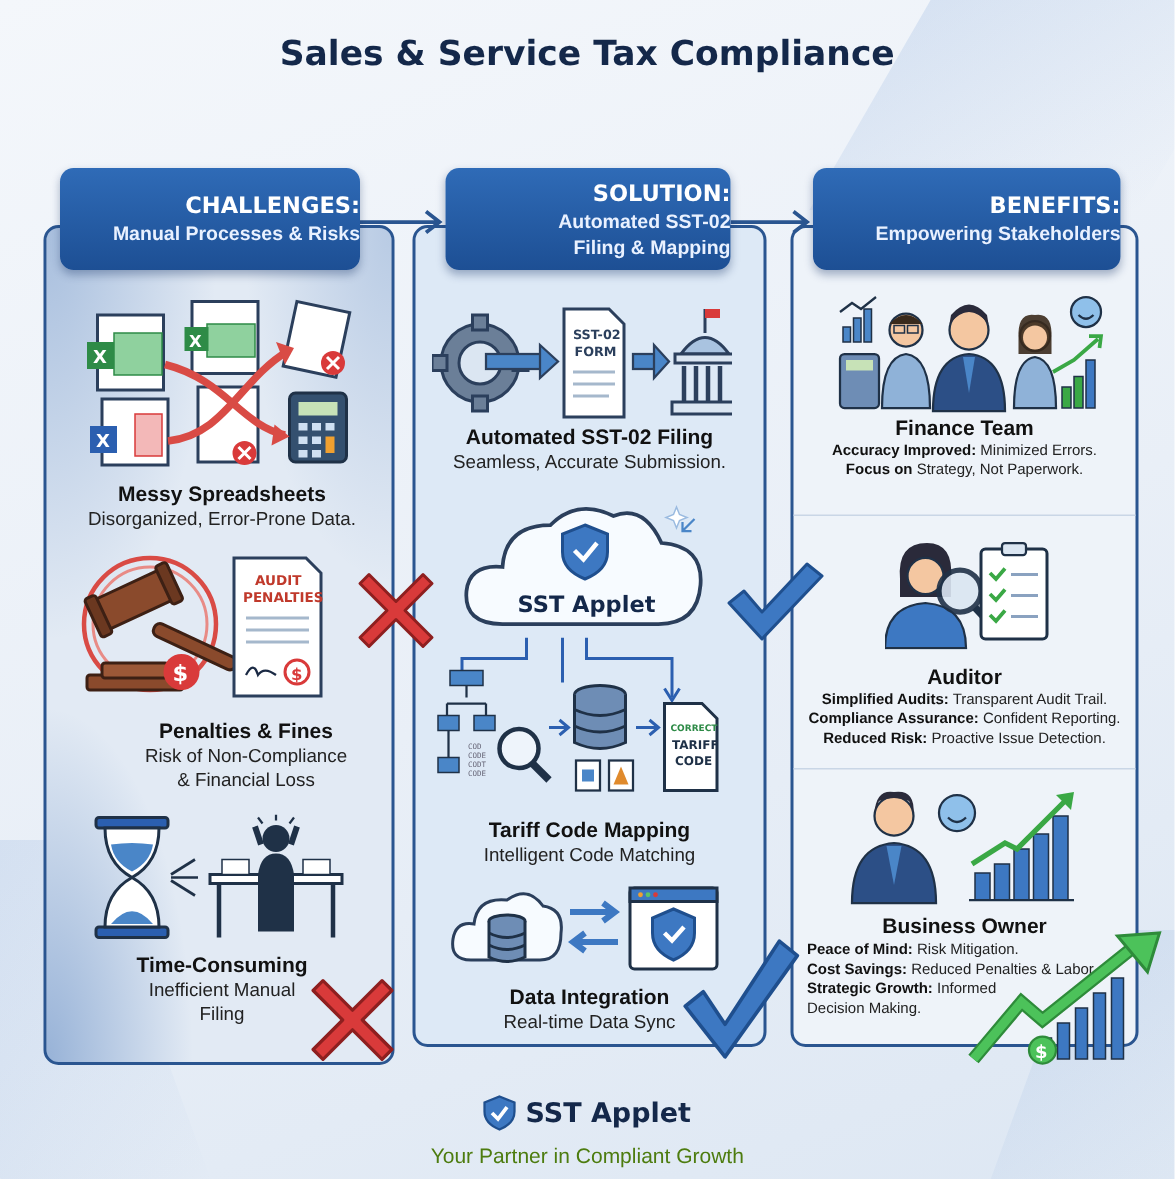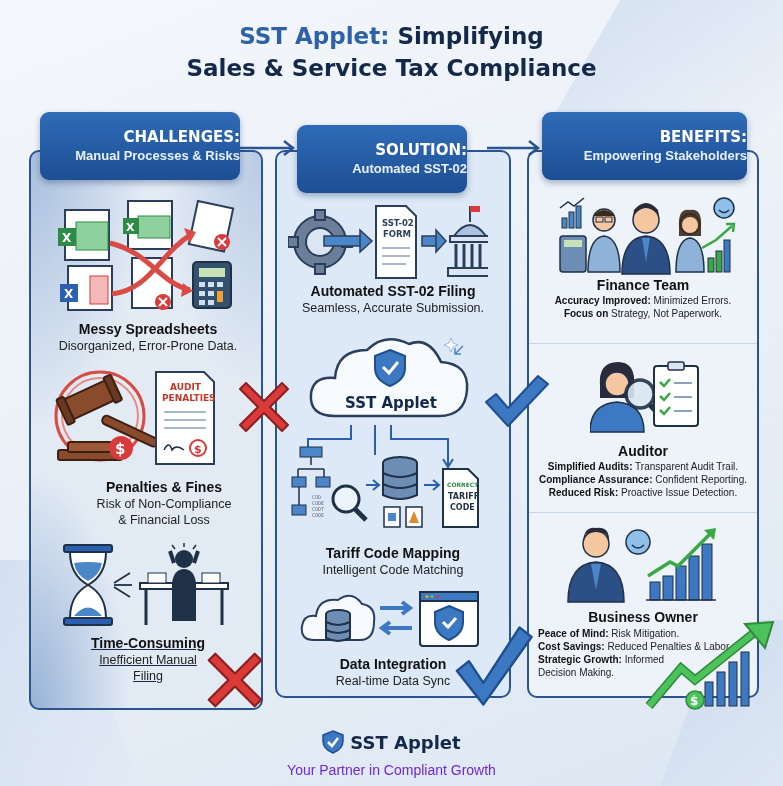--- a/index.html
+++ b/index.html
@@ -54,49 +54,49 @@
 
   .icon { position: absolute; }
   .arrow-conn { position: absolute; }
   .footer-logo {
     position: absolute; top: 730px; left: 0; width: 783px; text-align: center;
     font-family: "DejaVu Sans", sans-serif; font-weight: bold; font-size: 18px; color: #14284a;
     display: flex; justify-content: center; align-items: center; gap: 6px;
   }
   .footer-tag {
     position: absolute; top: 762px; left: 0; width: 783px; text-align: center;
-    font-size: 14px; color: #6d28d9;
+    font-size: 14px; color: #4d7c0f;
   }
 </style>
 </head>
 <body>
 
 <div class="bg-streak" style="left:580px;top:0;width:220px;height:140px;transform:skewX(-30deg);opacity:.6"></div>
 <div class="bg-streak" style="left:-40px;top:560px;width:140px;height:230px;transform:skewX(20deg);opacity:.7"></div>
 <div class="bg-streak" style="left:690px;top:620px;width:120px;height:170px;transform:skewX(-20deg);opacity:.5"></div>
 
 <div class="title">
-  <div><span class="accent">SST Applet:</span><span> Simplifying</span></div>
   <div>Sales &amp; Service Tax Compliance</div>
 </div>
 
 <div class="panel left" style="left:29px;top:150px;width:234px;height:560px;"></div>
 <div class="panel mid" style="left:275px;top:150px;width:236px;height:548px;"></div>
 <div class="panel right" style="left:527px;top:150px;width:232px;height:548px;"></div>
 
 <div class="divider" style="left:529px;top:343px;width:228px;"></div>
 <div class="divider" style="left:529px;top:512px;width:228px;"></div>
 
 <div class="header" style="left:40px;top:112px;width:200px;height:68px;">
   <div class="h1">CHALLENGES:</div>
   <div class="h2">Manual Processes &amp; Risks</div>
 </div>
-<div class="header" style="left:297px;top:112px;width:170px;height:68px;margin-top:13px;">
+<div class="header" style="left:297px;top:112px;width:190px;height:68px;">
   <div class="h1">SOLUTION:</div>
   <div class="h2">Automated SST-02</div>
+  <div class="h2">Filing &amp; Mapping</div>
 </div>
 <div class="header" style="left:542px;top:112px;width:205px;height:68px;">
   <div class="h1">BENEFITS:</div>
   <div class="h2">Empowering Stakeholders</div>
 </div>
 
 <svg class="arrow-conn" style="left:240px;top:138px" width="60" height="20">
   <path d="M0 10 H52 M44 3 L53 10 L44 17" stroke="#2a5590" stroke-width="2.5" fill="none"></path>
 </svg>
 <svg class="arrow-conn" style="left:487px;top:138px" width="58" height="20">
@@ -204,21 +204,21 @@
   <rect x="140" y="30" width="18" height="10" fill="#fff" stroke="#1f3147"></rect>
   <circle cx="122" cy="16" r="9" fill="#1f3147"></circle>
   <path d="M108 8 L112 20 M136 8 L132 20" stroke="#1f3147" stroke-width="4"></path>
   <path d="M110 40 Q112 26 122 26 Q132 26 134 40 L134 78 H110Z" fill="#1f3147"></path>
   <g stroke="#1f3147" stroke-width="1.5">
       <line x1="110" y1="2" x2="113" y2="6"></line>
       <line x1="122" y1="0" x2="122" y2="4"></line>
       <line x1="134" y1="2" x2="131" y2="6"></line>
     </g>
 </svg>
-<div class="card" style="left:38px;top:634px;width:220px;text-decoration:underline;">
+<div class="card" style="left:38px;top:634px;width:220px;">
   <div class="ct">Time-Consuming</div>
   <div class="cs">Inefficient Manual</div>
   <div class="cs">Filing</div>
 </div>
 
 <svg class="icon" style="left:232px;top:375px" width="64" height="64" viewBox="0 0 64 64">
   <path d="M8 14 L14 8 L32 26 L50 8 L56 14 L38 32 L56 50 L50 56 L32 38 L14 56 L8 50 L26 32 Z" fill="#d93a3a" stroke="#8e1f1f" stroke-width="2" stroke-linejoin="round"></path>
 </svg>
 <svg class="icon" style="left:200px;top:645px" width="70" height="70" viewBox="0 0 64 64">
   <path d="M8 14 L14 8 L32 26 L50 8 L56 14 L38 32 L56 50 L50 56 L32 38 L14 56 L8 50 L26 32 Z" fill="#d93a3a" stroke="#8e1f1f" stroke-width="2" stroke-linejoin="round"></path>

